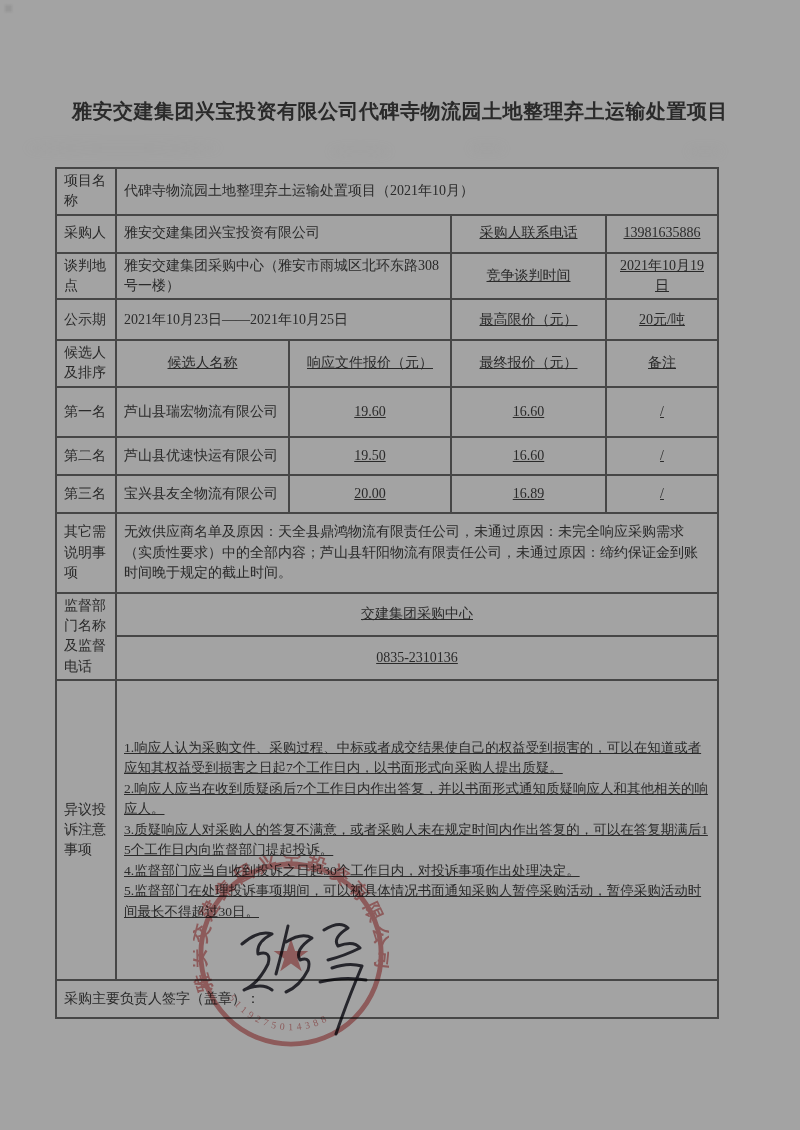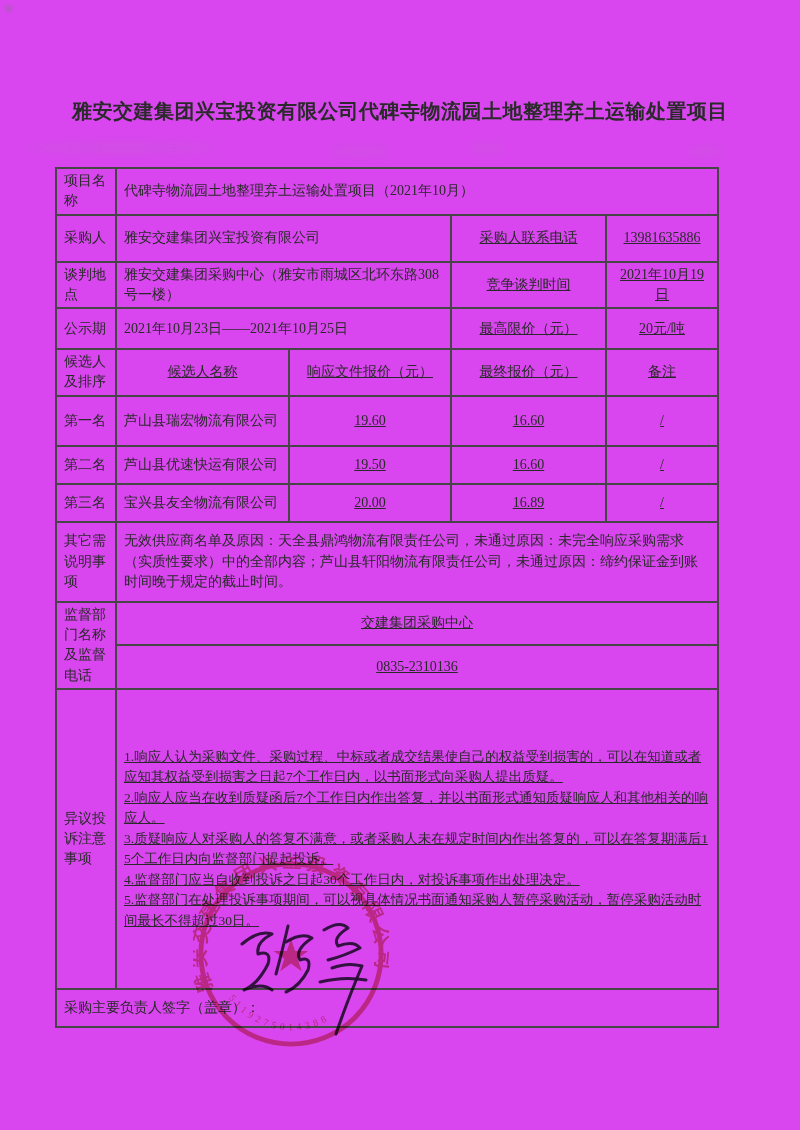--- a/index.html
+++ b/index.html
@@ -1,20 +1,20 @@
 <!DOCTYPE html>
 <html><head>
 <meta charset="utf-8">
 <style>
   html,body{margin:0;padding:0;background:#e9e9e7;}
   .page{
     position:relative;
     width:800px;height:1130px;
     margin:0 auto;
-    background:#d946ef;
+    background:#a3a3a3;
     font-family:"Liberation Serif","DejaVu Serif",serif;
     color:#2a2a2a;
     overflow:hidden;
   }
   .doc-title{
     position:absolute;
     top:98px;left:50px;width:700px;
     text-align:center;
     font-size:20px;font-weight:bold;
     line-height:1.38;
@@ -100,21 +100,21 @@
         <col style="width:155px">
         <col style="width:112px">
     </colgroup>
 
     <tbody>
         <tr style="height:46px">
       <td class="lbl">项目名称</td>
       <td colspan="4">代碑寺物流园土地整理弃土运输处置项目（2021年10月）</td>
     </tr>
 
-    <tr style="height:47px">
+    <tr style="height:38px">
       <td class="lbl">采购人</td>
       <td colspan="2">雅安交建集团兴宝投资有限公司</td>
       <td class="ctr">采购人联系电话</td>
       <td class="ctr">13981635886</td>
     </tr>
 
     <tr style="height:45px">
       <td class="lbl">谈判地点</td>
       <td colspan="2">雅安交建集团采购中心（雅安市雨城区北环东路308号一楼）</td>
       <td class="ctr">竞争谈判时间</td>

